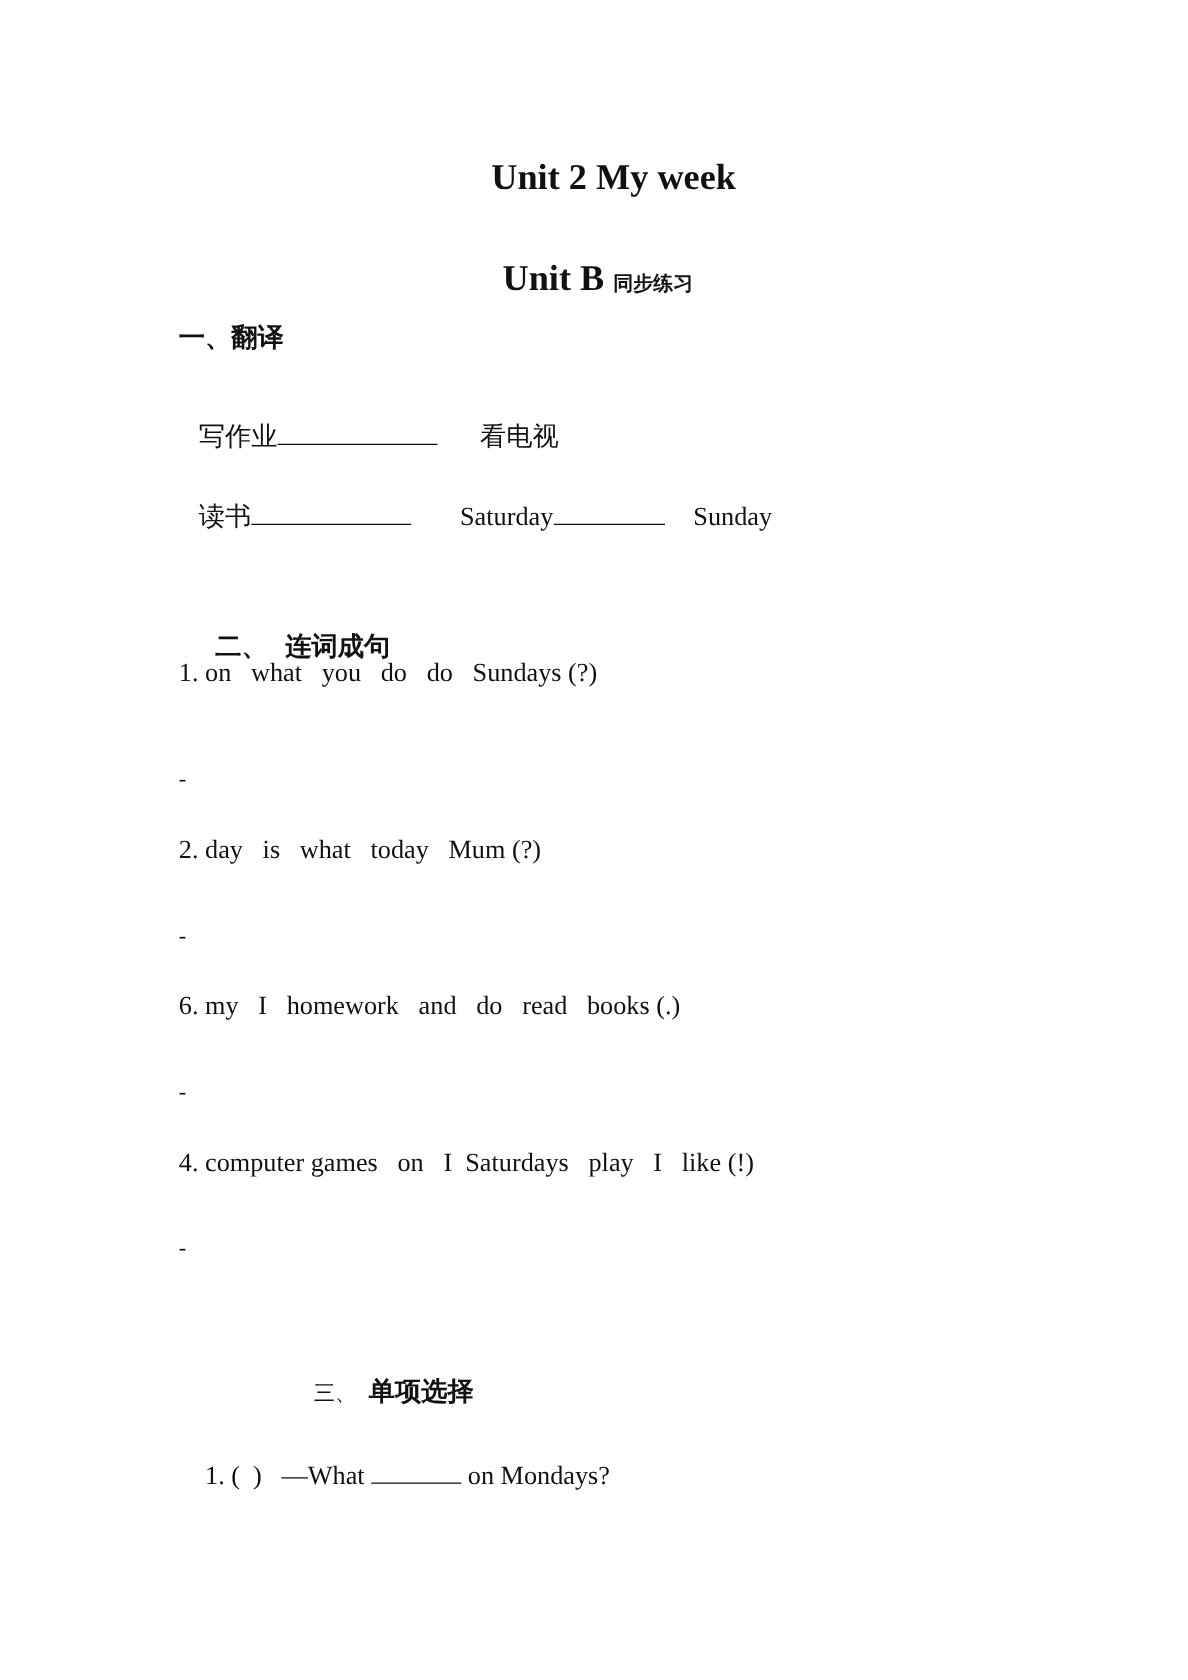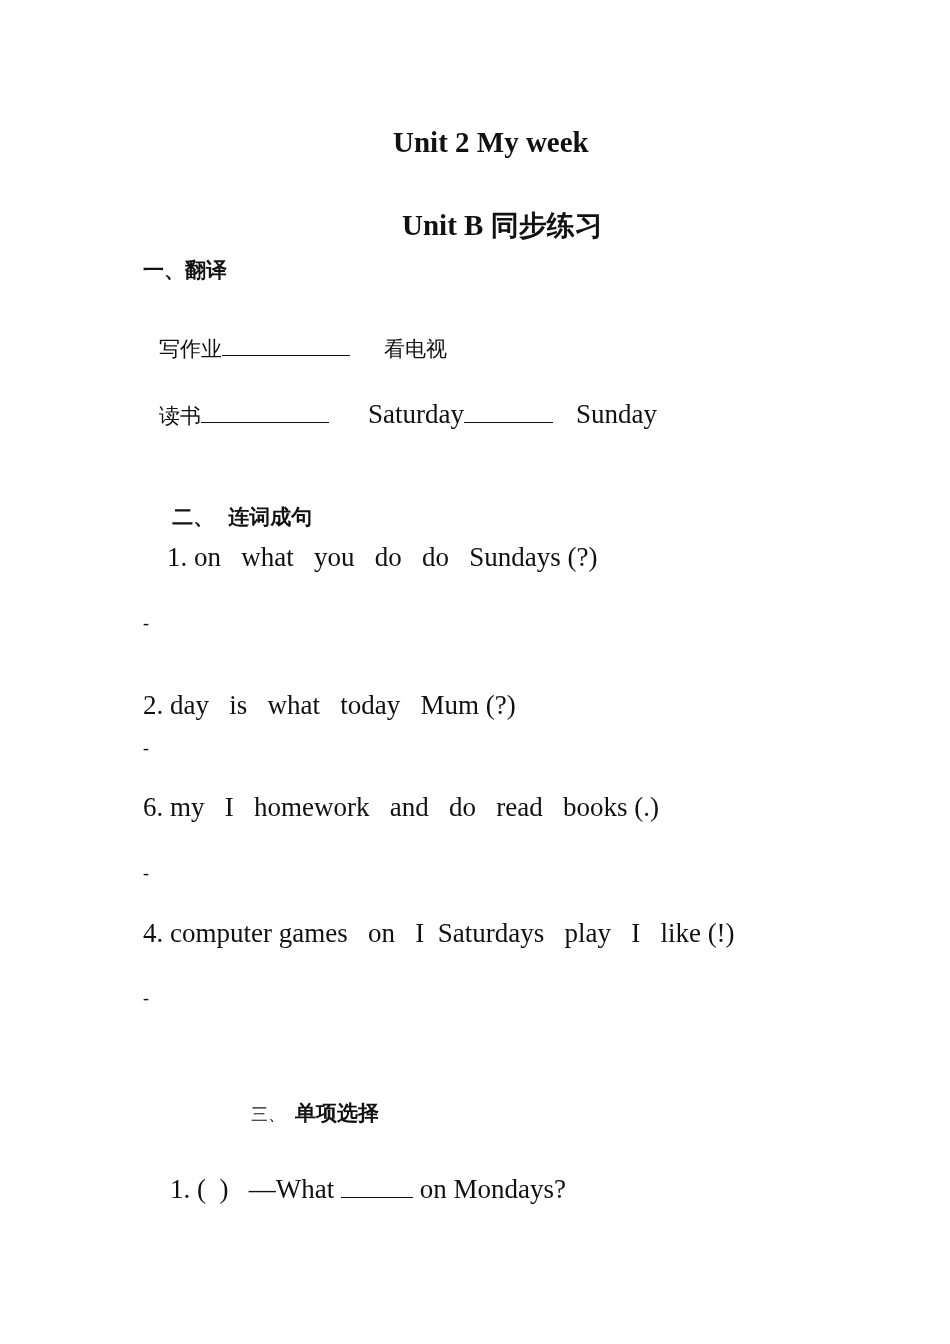--- a/index.html
+++ b/index.html
@@ -1,54 +1,54 @@
 <!DOCTYPE html>
 <html><head>
   <meta charset="utf-8">
   <style>
     html, body { margin: 0; padding: 0; background: #ffffff; }
     body { width: 950px; height: 1344px; position: relative; overflow: hidden; color: #111; }
     .abs { position: absolute; white-space: pre; }
     .title { font-family: "Liberation Serif", serif; font-weight: bold; font-size: 29px; }
     .heading { font-family: "DejaVu Sans", sans-serif; font-weight: bold; font-size: 21px; letter-spacing: 0px; }
     .body-cn { font-family: "DejaVu Sans", sans-serif; font-size: 21px; }
-    .body-en { font-family: "Liberation Serif", serif; font-size: 27px; }
+    .body-en { font-family: "Liberation Serif", serif; font-size: 21px; }
     .blank { display: inline-block; border-bottom: 1.3px solid #111; height: 1px; vertical-align: baseline; }
     .dash { font-family: "Liberation Serif", serif; font-size: 18px; }
     .gap { display: inline-block; }
   </style>
 </head>
 <body>
 
 <div>
 
   <div class="abs title" style="left:393px; top:126px;">Unit 2 My week</div>
 
   <div class="abs" style="left:386px; top:189px;">
-    <span class="title">Unit B </span><span class="heading" style="font-size:28px;">同步练习</span>
+    <span class="title">Unit B </span><span class="heading" style="font-size:16px;">同步练习</span>
   </div>
 
   <div class="abs heading" style="left:143px; top:256px;">一、翻译</div>
 
   <div class="abs" style="left:143px; top:317px;">
     <span class="body-cn">写作业</span><span class="blank" style="width:128px;"></span><span class="gap" style="width:34px;"></span><span class="body-cn">看电视</span>
   </div>
 
   <div class="abs" style="left:143px; top:381px;">
     <span class="body-cn">读书</span><span class="blank" style="width:128px;"></span><span class="gap" style="width:39px;"></span><span class="body-en">Saturday</span><span class="blank" style="width:89px;"></span><span class="gap" style="width:23px;"></span><span class="body-en">Sunday</span>
   </div>
 
   <div class="abs heading" style="left:143px; top:479px;">
     <span>二、</span><span class="gap" style="width:14px;"></span><span>连词成句</span>
   </div>
 
-  <div class="abs body-en" style="left:143px; top:542px;margin-left:24px;">1. on   what   you   do   do   Sundays (?)</div>
+  <div class="abs body-en" style="left:143px; top:526px;">1. on   what   you   do   do   Sundays (?)</div>
   <div class="abs dash" style="left:143px; top:613px;">-</div>
 
-  <div class="abs body-en" style="left:143px; top:690px;">2. day   is   what   today   Mum (?)</div>
+  <div class="abs body-en" style="left:143px; top:667px;">2. day   is   what   today   Mum (?)</div>
   <div class="abs dash" style="left:143px; top:738px;">-</div>
 
   <div class="abs body-en" style="left:143px; top:792px;">6. my   I   homework   and   do   read   books (.)</div>
   <div class="abs dash" style="left:143px; top:863px;">-</div>
 
   <div class="abs body-en" style="left:143px; top:918px;">4. computer games   on   I  Saturdays   play   I   like (!)</div>
   <div class="abs dash" style="left:143px; top:988px;">-</div>
 
   <div class="abs" style="left:235px; top:1081px;">
     <span class="body-cn" style="font-size:17px;">三、</span><span class="gap" style="width:10px;"></span><span class="heading">单项选择</span>

